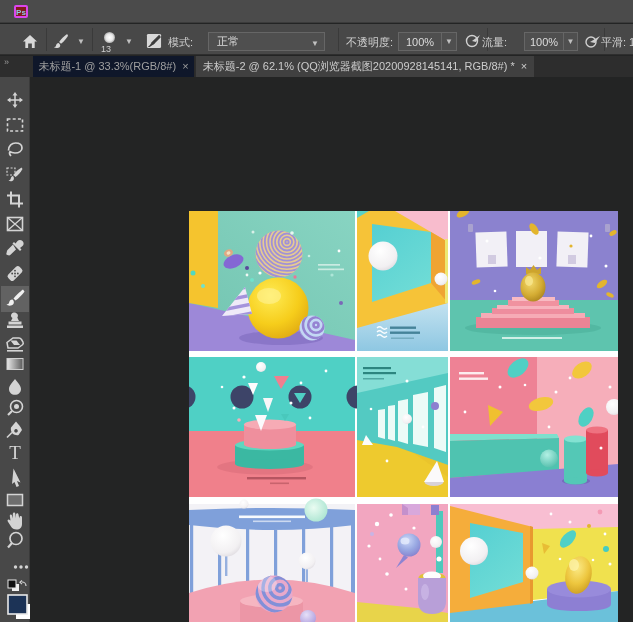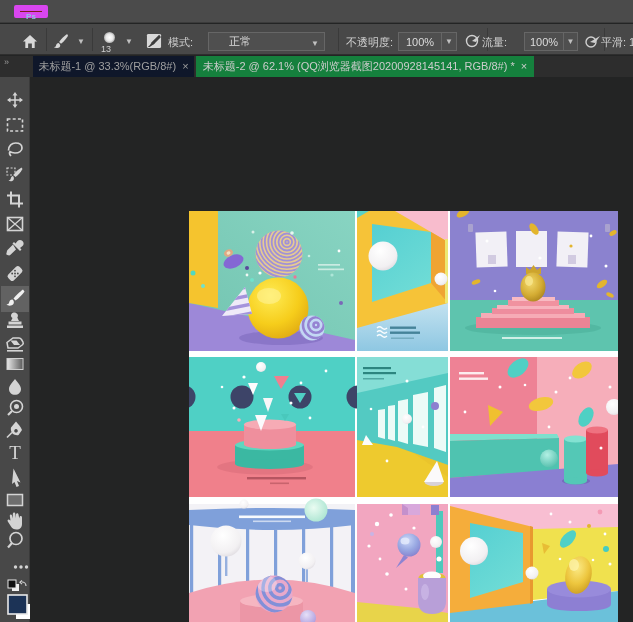--- a/index.html
+++ b/index.html
@@ -10,21 +10,21 @@
 .optlabel{color:#cfcfcf;font-size:11px}
 .field{background:#4f4f4f;border:1px solid #666;color:#dcdcdc;font-size:11px;display:flex;align-items:center;justify-content:center}
 .varrow{color:#c0c0c0;font-size:8px}
 svg{display:block}
 </style>
 </head>
 <body>
 
 <div class="abs" style="left:0;top:0;width:633px;height:23px;background:#4b4b4b;border-bottom:1px solid #3b3b3b">
 
-  <div class="abs" style="left:14px;top:5px;width:34px;height:13px;background:#7f1d1d;border:6px solid #d946ef;border-radius:2px;color:#8fc6e4;font-size:8px;font-weight:bold;text-align:center;line-height:12px">Ps</div>
+  <div class="abs" style="left:14px;top:5px;width:14px;height:13px;background:#7f1d1d;border:2px solid #d946ef;border-radius:2px;color:#8fc6e4;font-size:8px;font-weight:bold;text-align:center;line-height:12px">Ps</div>
 </div>
 
 <div class="abs" style="left:0;top:24px;width:633px;height:31px;background:#484848;border-bottom:1px solid #2e2e2e">
 
   <svg class="abs" style="left:22px;top:10px" width="16" height="15" viewBox="0 0 17 16">
     <path d="M8.5 1 L16 8 L13.5 8 L13.5 15 L10.5 15 L10.5 10 L6.5 10 L6.5 15 L3.5 15 L3.5 8 L1 8 Z" fill="#d8d8d8"></path>
   </svg>
   <div class="abs" style="left:46px;top:4px;width:1px;height:23px;background:#3a3a3a"></div>
 
   <svg class="abs" style="left:53px;top:9px" width="16" height="16" viewBox="0 0 17 17">
@@ -38,21 +38,21 @@
   <div class="abs" style="left:101px;top:20px;width:18px;text-align:left;color:#cfcfcf;font-size:9px">13</div>
   <span class="abs varrow" style="left:125px;top:13px">▼</span>
 
   <svg class="abs" style="left:146px;top:9px" width="16" height="16" viewBox="0 0 17 17">
     <rect x="1" y="1" width="15" height="15" rx="1.5" fill="#d8d8d8"></rect>
     <path d="M14 2 L6 10 L5 13 L8 12 L15.5 4.5 Z" fill="#3c3c3c" stroke="#3c3c3c" stroke-width="0.5"></path>
     <path d="M2 15 L8 9 L9.5 10.5 L4 15 Z" fill="#3c3c3c"></path>
   </svg>
 
   <span class="abs optlabel" style="left:168px;top:11px">模式:</span>
-  <div class="abs field" style="left:208px;top:8px;width:117px;height:19px;justify-content:flex-start;padding-left:20px">正常<span class="varrow" style="position:absolute;right:5px;top:6px">▼</span></div>
+  <div class="abs field" style="left:208px;top:8px;width:117px;height:19px;justify-content:flex-start;padding-left:8px">正常<span class="varrow" style="position:absolute;right:5px;top:6px">▼</span></div>
   <div class="abs" style="left:338px;top:4px;width:1px;height:23px;background:#3a3a3a"></div>
 
   <span class="abs optlabel" style="left:346px;top:11px">不透明度:</span>
   <div class="abs field" style="left:398px;top:8px;width:44px;height:19px">100%</div>
   <div class="abs field" style="left:441px;top:8px;width:16px;height:19px">
       <span class="varrow">▼</span>
     </div>
 
   <svg class="abs" style="left:463px;top:10px" width="18" height="15" viewBox="0 0 18 15">
     <circle cx="9" cy="7" r="5.5" fill="none" stroke="#d0d0d0" stroke-width="1.4"></circle>
@@ -71,21 +71,21 @@
     <path d="M7 8 L17 2 L12 9 Z" fill="#d0d0d0"></path>
   </svg>
   <div class="abs" style="left:604px;top:4px;width:1px;height:23px;background:#3a3a3a"></div>
 
   <span class="abs optlabel" style="left:601px;top:11px;white-space:nowrap">平滑: 10</span>
 </div>
 
 <div class="abs" style="left:0;top:56px;width:633px;height:21px;background:#2d2d2d">
   <div class="abs" style="left:4px;top:1px;color:#9a9a9a;font-size:9px;letter-spacing:-1px">»</div>
   <div class="abs" style="left:33px;top:0;width:162px;height:21px;background:#0f172a;border-right:1px solid #2a2a2a;color:#9f9f9f;font-size:11px;line-height:21px;text-align:center">未标题-1 @ 33.3%(RGB/8#)&nbsp;&nbsp;×</div>
-  <div class="abs" style="left:196px;top:0;width:338px;height:21px;background:#15803d;color:#cccccc;font-size:11px;line-height:21px;text-align:center">未标题-2 @ 62.1% (QQ浏览器截图20200928145141, RGB/8#) * &nbsp;×</div>
+  <div class="abs" style="left:196px;top:0;width:338px;height:21px;background:#404040;color:#cccccc;font-size:11px;line-height:21px;text-align:center">未标题-2 @ 62.1% (QQ浏览器截图20200928145141, RGB/8#) * &nbsp;×</div>
 </div>
 
 <div class="abs" id="toolbar" style="left:0;top:77px;width:30px;height:545px;background:#484848;border-right:1px solid #3a3a3a">
 <svg width="30" height="545" viewBox="0 0 30 545">
   <g fill="#d4d4d4" stroke="none">
 
     <rect x="1" y="209" width="28" height="26" fill="#626262"></rect>
 
     <g transform="translate(15,23)">
           <path d="M0,-8 L2.5,-4.5 L-2.5,-4.5 Z M0,8 L2.5,4.5 L-2.5,4.5 Z M-8,0 L-4.5,-2.5 L-4.5,2.5 Z M8,0 L4.5,-2.5 L4.5,2.5 Z"></path>

